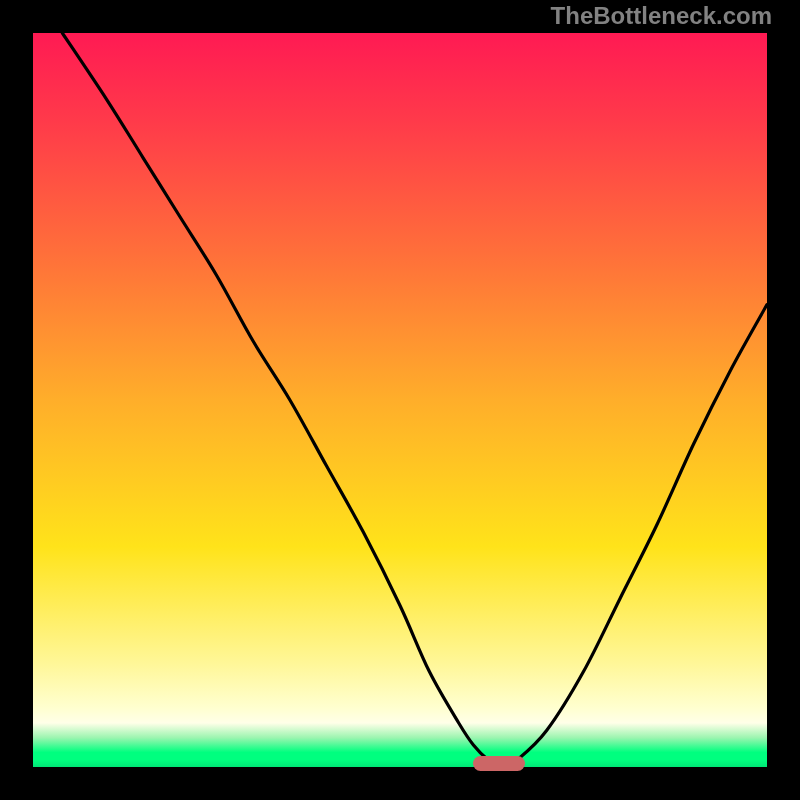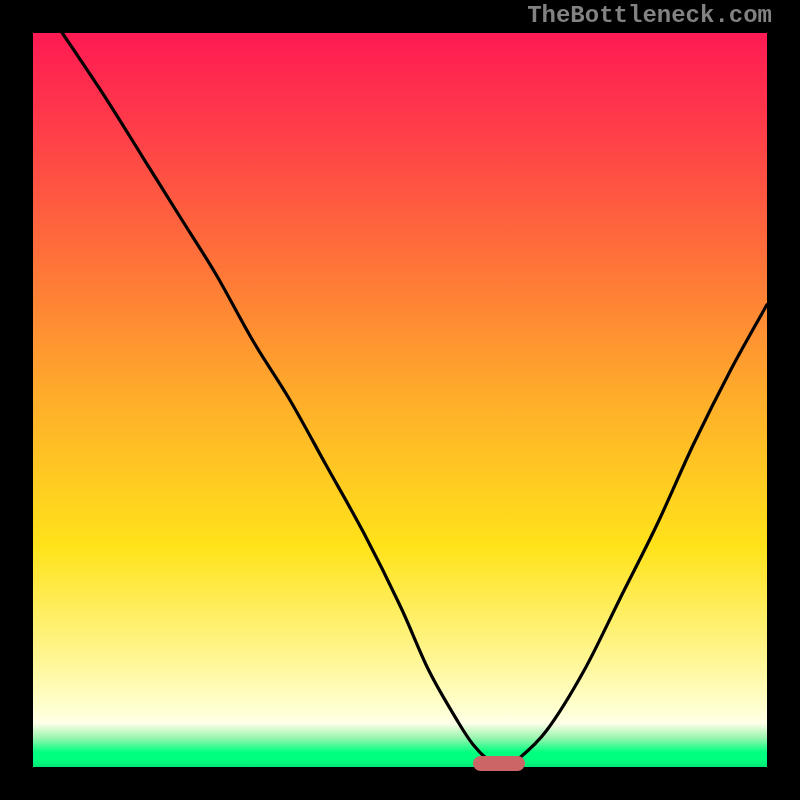--- a/index.html
+++ b/index.html
@@ -38,21 +38,21 @@
       #9cf5b0 96%,
       #00ff7f 98%,
       #00ff7f 99%,
       #00e676 100%
     );
   }
   .watermark {
     position: absolute;
     top: 2px;
     right: 28px;
-    font-family: Liberation Mono, monospace;
+    font-family: Liberation Sans, sans-serif;
     font-size: 24px;
     font-weight: bold;
     color: #828282;
     letter-spacing: 0px;
   }
   svg.curve {
     position: absolute;
     top: 0;
     left: 0;
     width: 734px;

